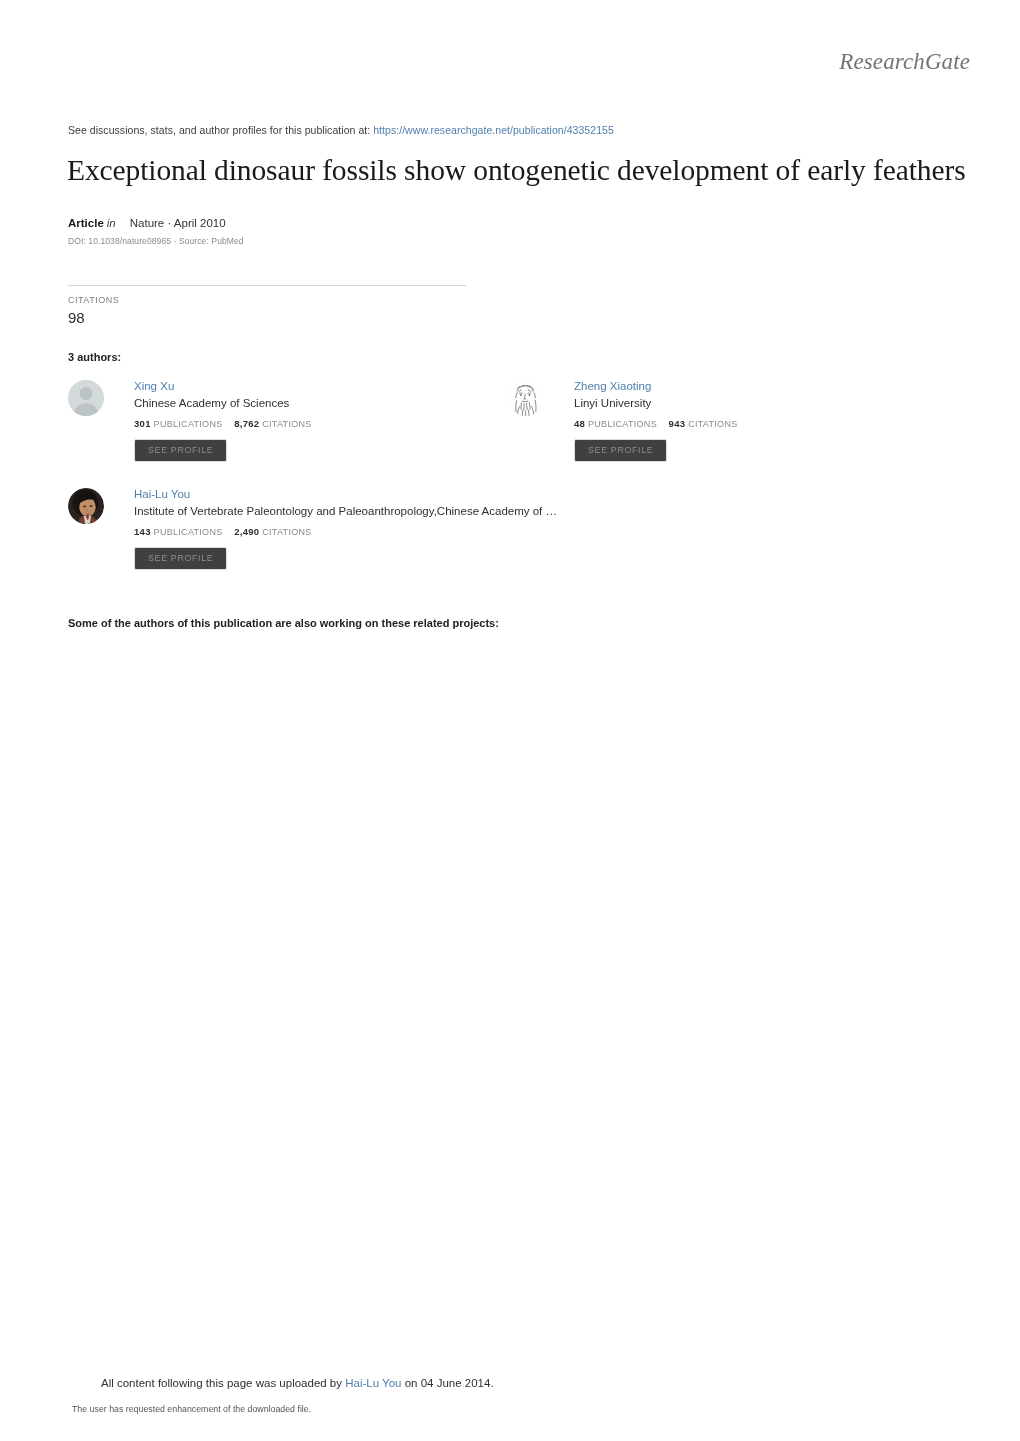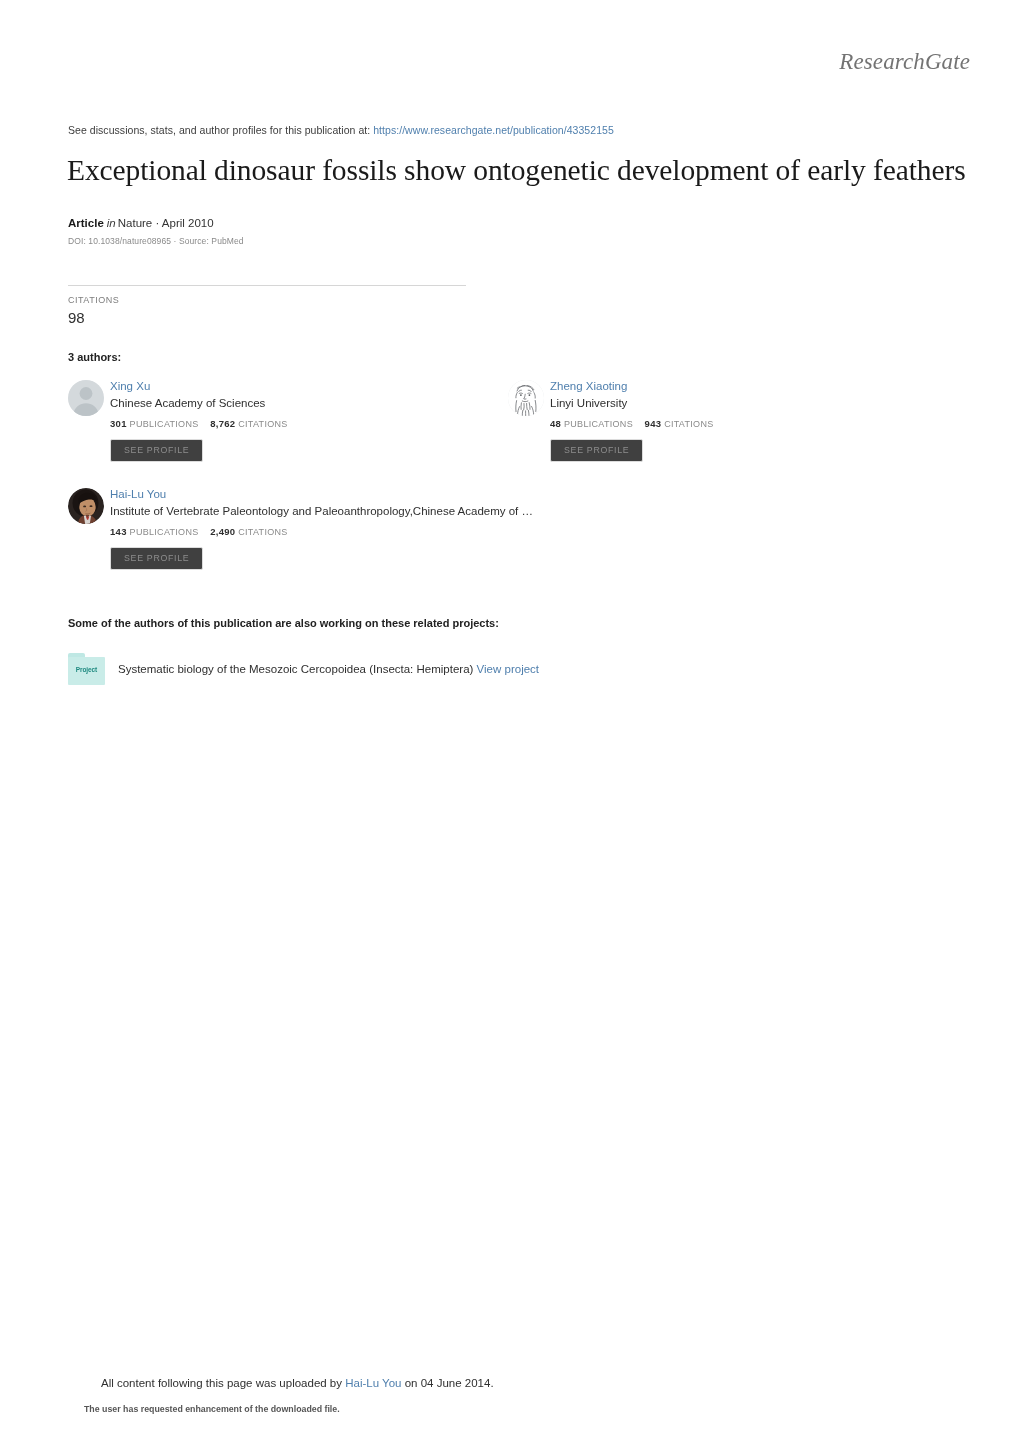--- a/index.html
+++ b/index.html
@@ -68,21 +68,21 @@
 
   .pub-meta {
     position: absolute;
     left: 68px;
     top: 217px;
     font-size: 11.5px;
     color: #333333;
     white-space: nowrap;
   }
   .pub-meta .kind { font-weight: bold; color: #1a1a1a; }
-  .pub-meta .in { font-style: italic; color: #3b3b3b; padding: 0 2px 0 3px;}
+  .pub-meta .in { font-style: italic; color: #3b3b3b; padding: 0 14px 0 3px;}
   .pub-meta .venue { color: #333333; }
 
   .pub-doi {
     position: absolute;
     left: 68px;
     top: 236px;
     font-size: 8.5px;
     color: #8a8a8a;
     letter-spacing: 0.1px;
     white-space: nowrap;
@@ -135,21 +135,21 @@
     left: 0;
     top: 0;
     width: 36px;
     height: 36px;
     border-radius: 50%;
     overflow: hidden;
     background: #e3e6e8;
   }
   .avatar svg { display: block; width: 36px; height: 36px; }
 
-  .author-body { margin-left: 42px; }
+  .author-body { margin-left: 66px; }
 
   .author-name {
     font-size: 11.5px;
     color: #4f7fad;
     line-height: 1.15;
     text-decoration: none;
     display: block;
   }
   .author-affil {
     margin-top: 4px;
@@ -246,26 +246,25 @@
     left: 72px;
     top: 1377px;
     font-size: 11.5px;
     color: #2f2f2f;
     white-space: nowrap;
     margin-left: 29px;
   }
   .footer-upload a { color: #4f7fad; text-decoration: none; }
   .footer-note {
     position: absolute;
-    left: 84px;
+    left: 72px;
     top: 1404px;
     font-size: 8.8px;
     color: #565656;
     white-space: nowrap;
-    font-weight: bold;
   }
 </style>
 </head>
 <body>
 
 <div class="page">
 
   <div class="rg-logo">ResearchGate</div>
 
   <div class="discuss-line">
@@ -381,31 +380,20 @@
         <span class="gap"></span>
         <b>2,490</b>
         <span>CITATIONS</span>
       </div>
       <div class="see-profile">SEE PROFILE</div>
     </div>
   </div>
 
   <div class="projects-heading">Some of the authors of this publication are also working on these related projects:</div>
 
-  <div class="project-row">
-    <div class="project-icon">
-      <div class="tab"></div>
-      <div class="body"></div>
-      <div class="glyph">Project</div>
-    </div>
-    <div class="project-text">
-      <span>Systematic biology of the Mesozoic Cercopoidea (Insecta: Hemiptera)</span>
-      <a href="#">View project</a>
-    </div>
-  </div>
 
   <div class="footer-upload">
     <span>All content following this page was uploaded by</span>
     <a href="#">Hai-Lu You</a>
     <span>on 04 June 2014.</span>
   </div>
   <div class="footer-note">The user has requested enhancement of the downloaded file.</div>
 
 </div>
 

